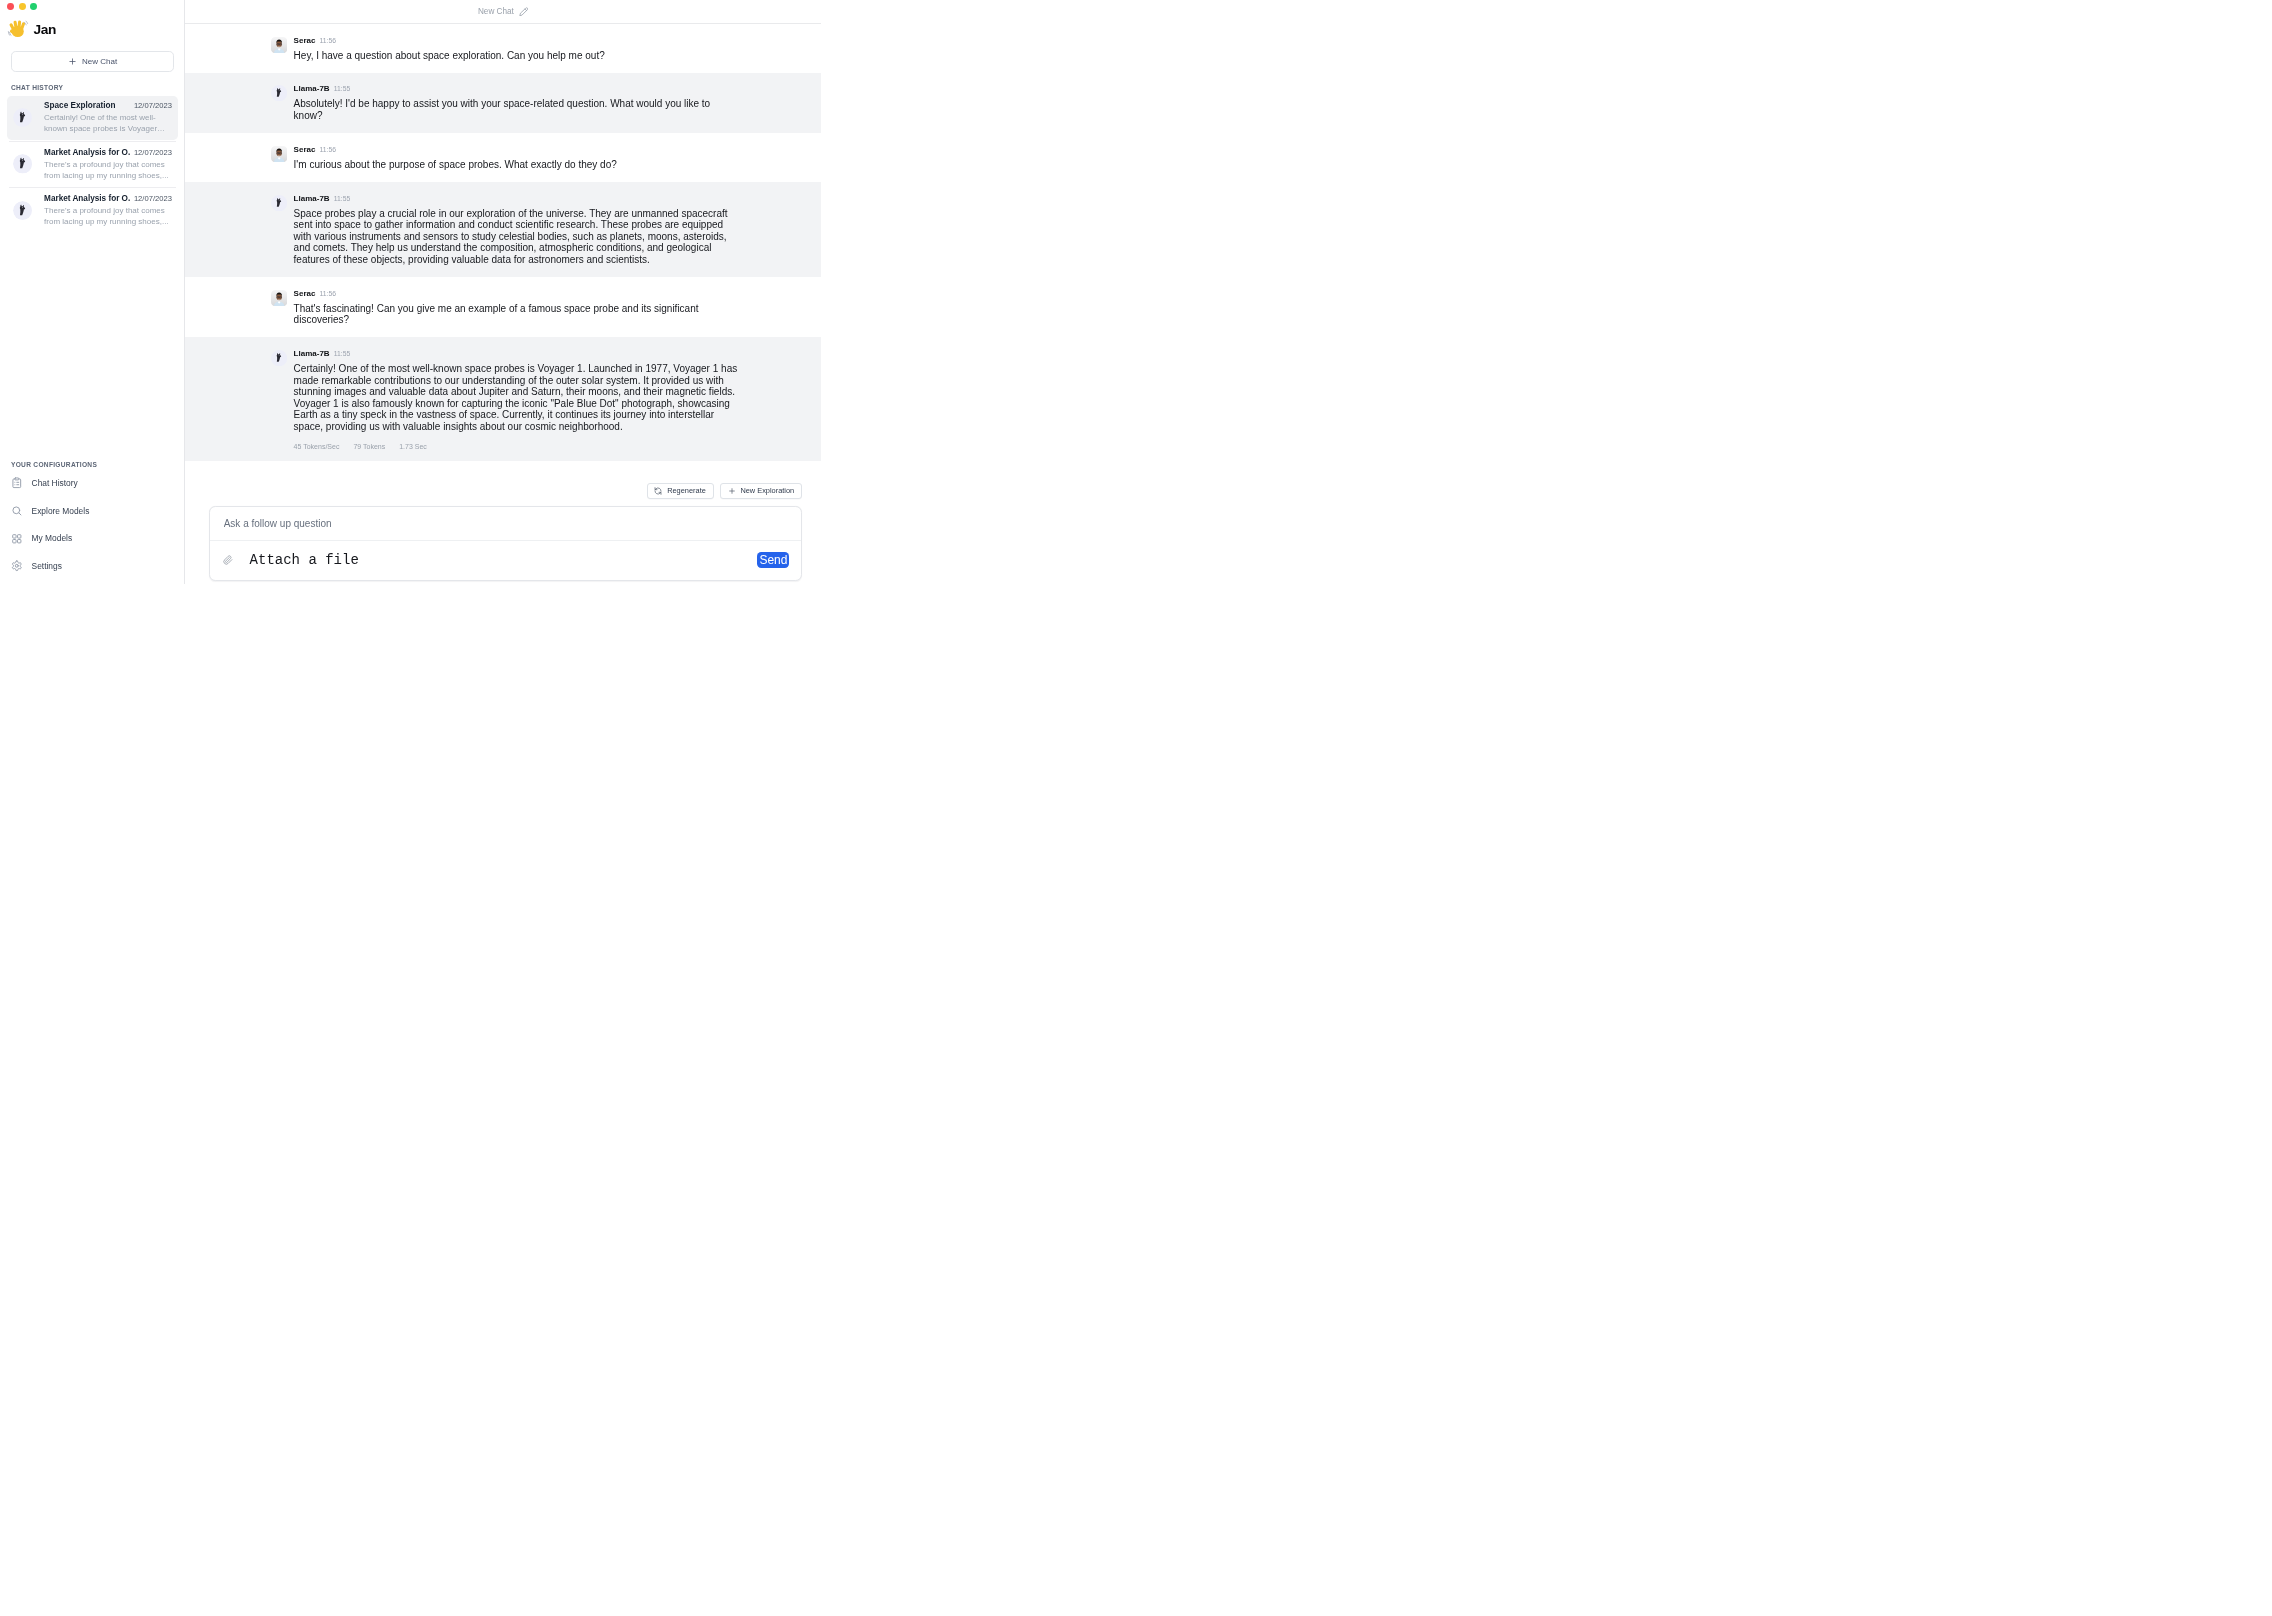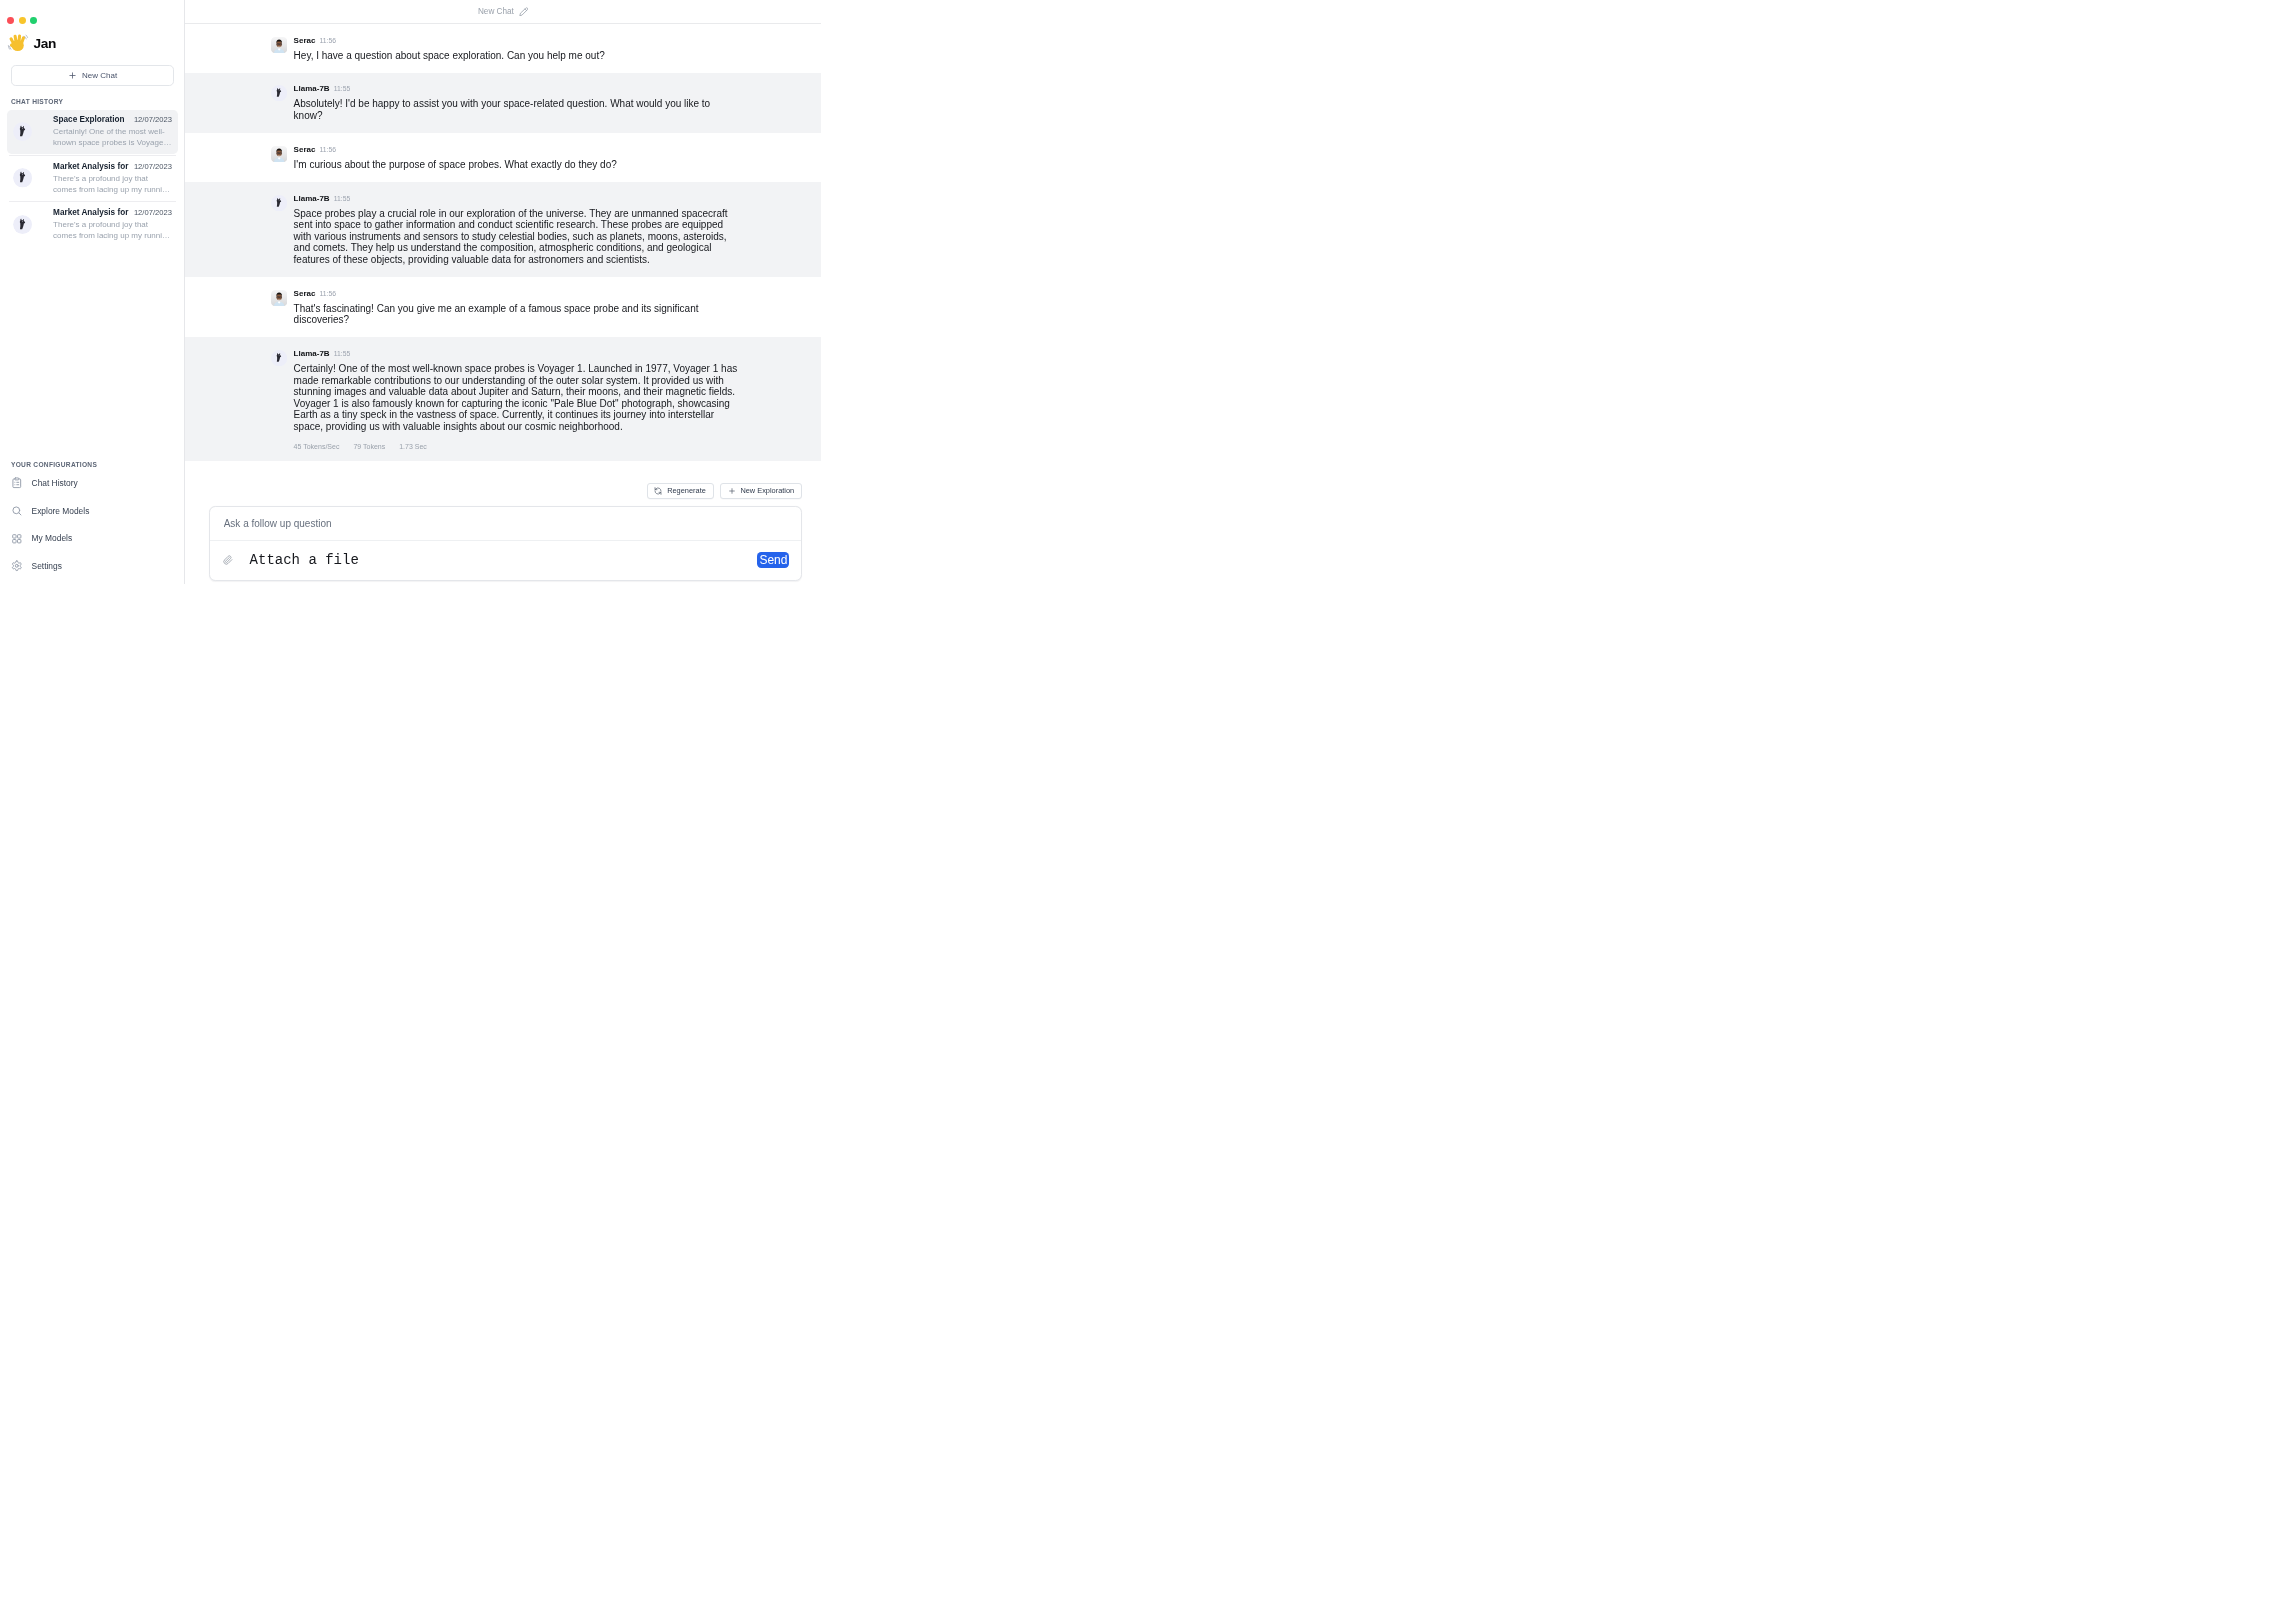--- a/index.html
+++ b/index.html
@@ -8,21 +8,21 @@
   body {
     font-family:"Liberation Sans","DejaVu Sans",sans-serif;
     background:#ffffff; color:#18181b; overflow:hidden;
     -webkit-font-smoothing:antialiased;
   }
   .app { display:flex; height:100%; }
 
   
   .sidebar {
     position:relative; width:185px; min-width:185px; height:100%;
-    border-right:0.5px solid #e6e7ea; background:#fff; padding-top:17px;
+    border-right:0.5px solid #e6e7ea; background:#fff; padding-top:3px;
   }
   .traffic { display:flex; gap:4.7px; padding-left:7.4px; }
   .dot { width:6.8px; height:6.8px; border-radius:50%; }
   .dot-red { background:#fb4f57; }
   .dot-yellow { background:#f8c52c; }
   .dot-green { background:#21d06e; }
 
   .brand { display:flex; align-items:center; gap:4.7px; padding:8.4px 0 0 6.8px; }
   .brand-name { font-size:13.7px; font-weight:800; letter-spacing:-0.3px; color:#0a0a0c; }
 
@@ -34,21 +34,21 @@
   }
 
   .section-label {
     margin:12px 11px 4.7px; font-size:6.6px; font-weight:700;
     color:#5d6676; letter-spacing:0.045em;
   }
   .configs .section-label { margin-bottom:1.1px; }
 
   .history { padding:0 6.3px 0 6.8px; }
   .hist-item {
-    display:flex; align-items:center; gap:21px;
+    display:flex; align-items:center; gap:12px;
     padding:5.3px 5.8px; border-radius:4.7px; cursor:pointer;
   }
   .hist-item.selected { background:#f1f2f4; }
   .hist-sep { height:0.5px; background:#ededf0; margin:1.1px 2.1px; }
   .hist-avatar {
     width:19.5px; height:19.5px; flex:none; border-radius:50%;
   }
   .hist-body { flex:1; min-width:0; }
   .hist-top { display:flex; align-items:baseline; gap:4.2px; }
   .hist-title {

